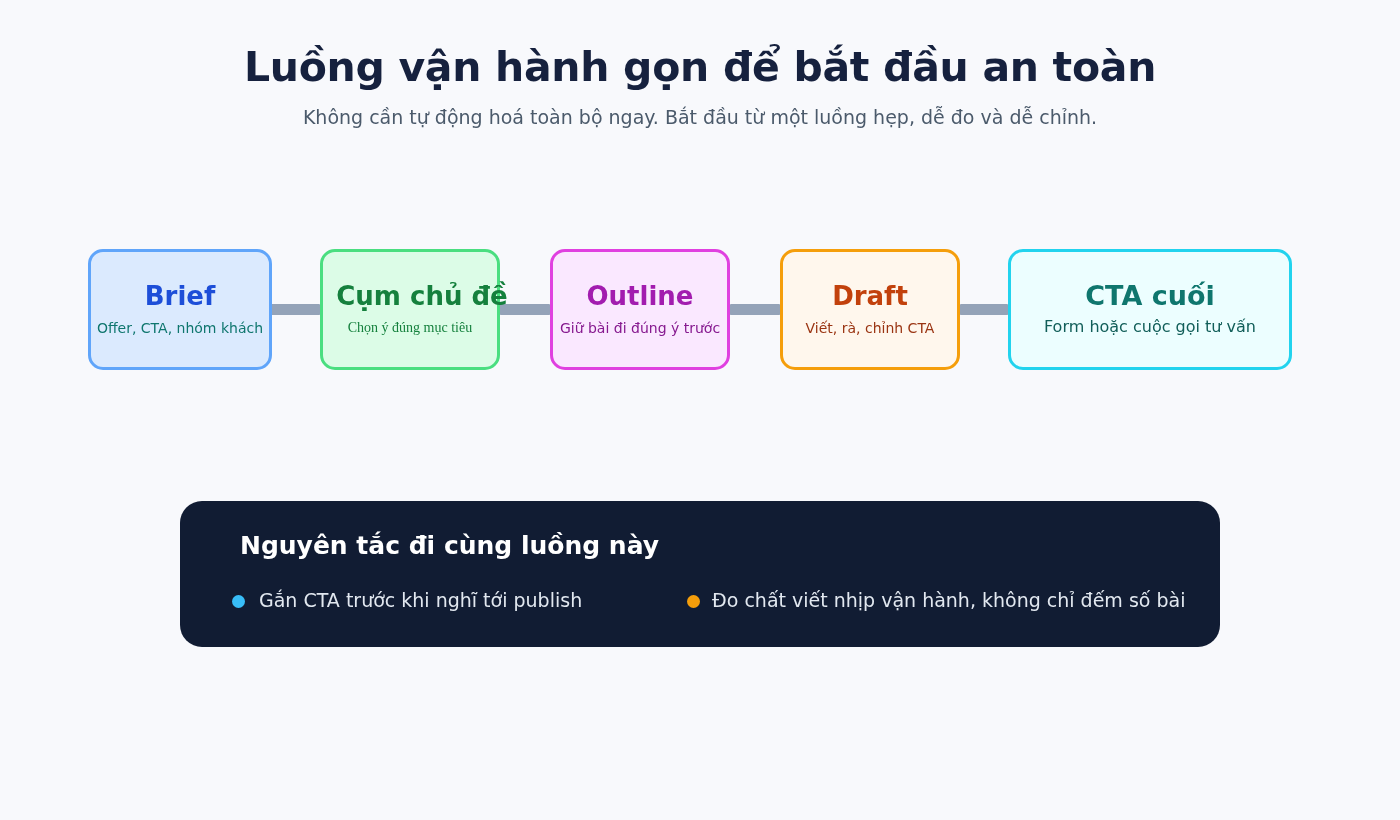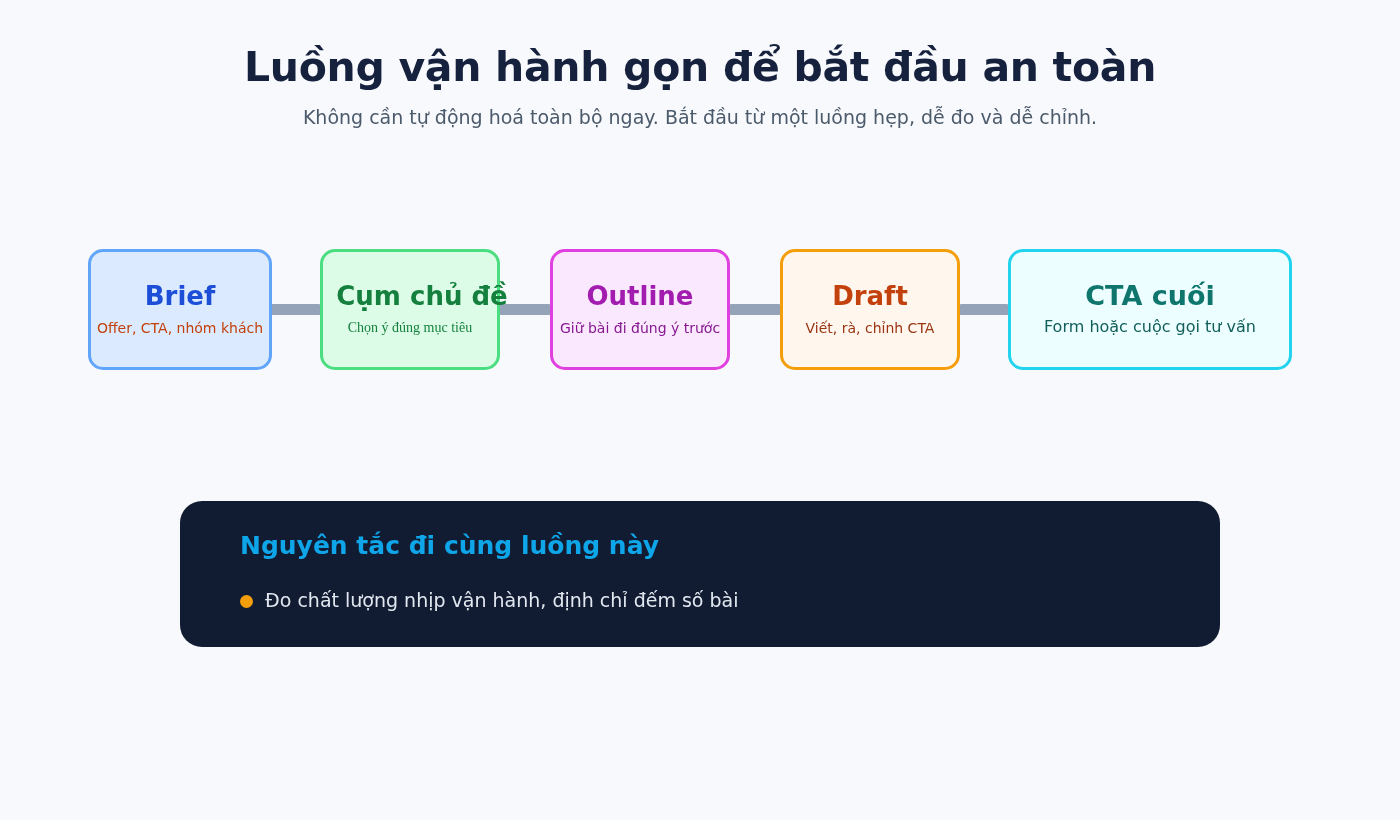--- a/index.html
+++ b/index.html
@@ -71,21 +71,21 @@
   .flow-card .card-sub {
     font-size: 14px;
     white-space: nowrap;
     line-height: 1.2;
     padding-top: 9px;
   }
 
   
   #flow-card-0 { left: 88px;   width: 184px; background: #dbeafe; border-color: #60a5fa; }
   #flow-card-0 .card-title { color: #1d4ed8; }
-  #flow-card-0 .card-sub   { color: #c2410c; }
+  #flow-card-0 .card-sub   { color: #0f766e; }
   
   #flow-card-1 { left: 320px;  width: 180px; background: #dcfce7; border-color: #4ade80; }
   #flow-card-1 .card-title { color: #15803d; margin-left: 24px; }
   #flow-card-1 .card-sub   { color: #15803d; font-family: Liberation Serif, serif; }
   
   #flow-card-2 { left: 550px;  width: 180px; background: #fae8ff; border-color: #e040e0; }
   #flow-card-2 .card-title { color: #a21caf; }
   #flow-card-2 .card-sub   { color: #86198f; }
   
   #flow-card-3 { left: 780px;  width: 180px; background: #fff7ed; border-color: #f59e0b; }
@@ -122,21 +122,21 @@
     height: 146px;
     background: #111c33;
     border-radius: 22px;
     box-sizing: border-box;
     padding: 30px 60px 0 60px;
   }
   #principles-title {
     margin: 0;
     font-size: 25px;
     font-weight: bold;
-    color: #0ea5e9;
+    color: #ffffff;
     line-height: 1.2;
   }
   #principles-list {
     position: relative;
     margin: 0;
     padding: 0;
     list-style: none;
     display: grid;
     grid-template-columns: 447px 447px;
     grid-auto-rows: 40px;
@@ -204,18 +204,22 @@
   <div class="flow-card" id="flow-card-4" style="background: rgb(236, 254, 255); border-color: rgb(34, 211, 238);">
     <div class="card-title" style="color: rgb(15, 118, 110);">CTA cuối</div>
     <div class="card-sub">Form hoặc cuộc gọi tư vấn</div>
   </div>
 
 </div>
 
 <div id="principles-panel" style="background: rgb(17, 28, 51);">
   <h2 id="principles-title">Nguyên tắc đi cùng luồng này</h2>
   <ul id="principles-list">
+    <li class="principle-item" id="principle-item-1">
+      <span class="principle-dot" style="background: rgb(56, 189, 248);"></span>
+      <span class="principle-text">Gắn CTA trước khi nghĩ tới publish</span>
+    </li>
     <li class="principle-item" id="principle-item-2">
       <span class="principle-dot" style="background: rgb(245, 158, 11);"></span>
-      <span class="principle-text">Đo chất lượng nhịp vận hành, định chỉ đếm số bài</span>
+      <span class="principle-text">Đo chất viết nhịp vận hành, không chỉ đếm số bài</span>
     </li>
   </ul>
 </div>
 
 </body></html>

